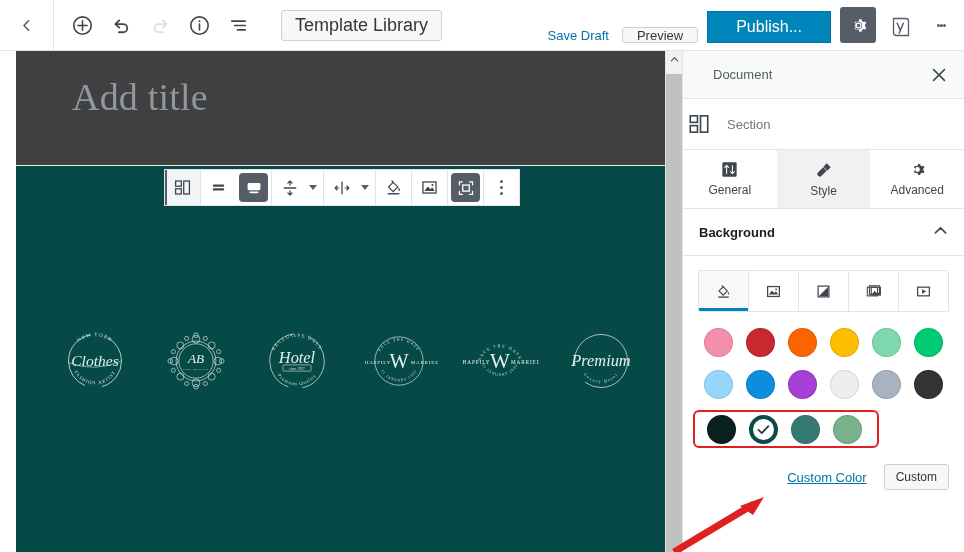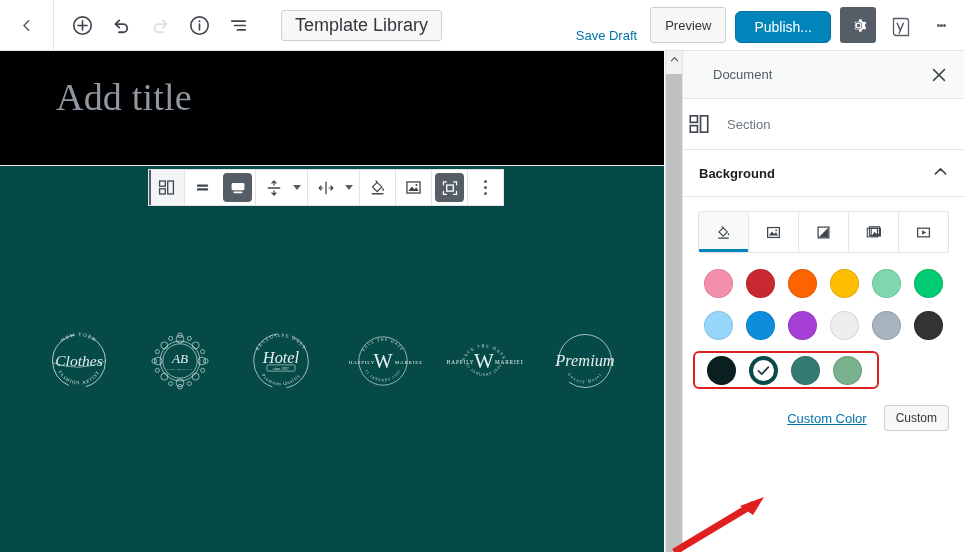--- a/index.html
+++ b/index.html
@@ -54,31 +54,31 @@
     margin-left: auto;
     display: flex; align-items: flex-end;
     padding-right: 8px; gap: 9px;
   }
   .savedraft {
     font-size: 13px; color: #0073aa;
     cursor: pointer; background: none; border: none;
     font-family: inherit; padding: 0 4px;
   }
   .prev-btn {
-    height: 36px; padding: 0 14px;
+    height: 16px; padding: 0 14px;
     display: flex; align-items: center;
     background: #f7f7f7; border: 1px solid #ccd0d4;
     border-radius: 3px; font-size: 13px; color: #32373c;
     cursor: pointer;
   }
   .pub-btn {
-    height: 32px; padding: 0 18px;
+    height: 32px; padding: 0 28px;
     display: flex; align-items: center;
     background: #0085ba; border: 1px solid #0073aa;
-    border-radius: 6px; font-size: 14px; color: #fff;
+    border-radius: 0; font-size: 16px; color: #fff;
     cursor: pointer;
   }
   .gear-btn {
     width: 36px; height: 36px;
     background: #555d66; border-radius: 3px;
     display: flex; align-items: center; justify-content: center;
     cursor: pointer;
   }
   .yoast-btn {
     width: 32px; height: 32px;
@@ -87,23 +87,23 @@
   }
   .kebab-btn {
     width: 30px; height: 36px;
     display: flex; align-items: center; justify-content: center;
     cursor: pointer;
   }
   .kdot { width: 3px; height: 3px; border-radius: 50%; background: #555d66; margin: 1.6px 0; }
 
   
   .canvas {
-    position: absolute; left: 0; top: 51px;
+    position: absolute; left: 16px; top: 51px;
     width: 664px; height: 501px;
-    background: #000000; overflow: hidden;
+    background: #404040; overflow: hidden;
   }
   .title-wrap { padding: 26px 0 0 56px; }
   .add-title {
     font-size: 38px; color: #8f98a1;
     font-family: "Liberation Serif", serif;
     letter-spacing: .2px; line-height: 1.1;
   }
   .canvas-rule {
     position: absolute; left: 0; top: 114px;
     width: 664px; height: 1px; background: #e8e8e8;
@@ -651,20 +651,43 @@
 
     <div class="sb-blockhdr">
       <svg width="24" height="24" viewBox="0 0 22 22">
         <rect x="3" y="3.5" width="6.6" height="6" fill="none" stroke="#40464d" stroke-width="1.5"></rect>
         <rect x="12.4" y="3.5" width="6.6" height="15" fill="none" stroke="#40464d" stroke-width="1.5"></rect>
         <rect x="3" y="12.5" width="6.6" height="6" fill="none" stroke="#40464d" stroke-width="1.5"></rect>
       </svg>
       <span class="sb-blockname">Section</span>
     </div>
 
+    <div class="sb-subtabs">
+      <div class="sb-subtab">
+        <svg width="17" height="17" viewBox="0 0 20 20">
+          <rect x="1.6" y="1.6" width="16.8" height="16.8" rx="1.4" fill="#40464d"></rect>
+          <path d="M6.6 14.6 V5.4 M4.4 7.6 L6.6 5.2 L8.8 7.6" fill="none" stroke="#fff" stroke-width="1.25" stroke-linecap="round" stroke-linejoin="round"></path>
+          <path d="M13.4 5.4 V14.6 M11.2 12.4 L13.4 14.8 L15.6 12.4" fill="none" stroke="#fff" stroke-width="1.25" stroke-linecap="round" stroke-linejoin="round"></path>
+        </svg>
+        <span>General</span>
+      </div>
+      <div class="sb-subtab active">
+        <svg width="18" height="18" viewBox="0 0 20 20">
+          <path d="M13.1 2.6 L17.4 6.9 L13.6 10.7 L9.3 6.4 Z" fill="#40464d"></path>
+          <path d="M9.0 7.0 L12.9 10.9 L6.2 17.6 L3.5 16.6 L2.4 13.9 Z" fill="#40464d"></path>
+        </svg>
+        <span>Style</span>
+      </div>
+      <div class="sb-subtab">
+        <svg width="17" height="17" viewBox="0 0 24 24">
+          <path fill="#40464d" d="M20.3 13.3l-.1-2.6 1.6-1.4-1.4-2.5-2 .7-2.2-1.3-.4-2.1h-2.9l-.4 2.1-2.2 1.3-2-.7-1.4 2.5 1.6 1.4-.1 2.6-1.5 1.4 1.4 2.5 2-.7 2.2 1.3.4 2.1h2.9l.4-2.1 2.2-1.3 2 .7 1.4-2.5zM12 15.4A3.4 3.4 0 1 1 12 8.6a3.4 3.4 0 0 1 0 6.8z"></path>
+        </svg>
+        <span>Advanced</span>
+      </div>
+    </div>
 
     <div class="panel-hdr">
       <span class="panel-title">Background</span>
       <span class="panel-chev">
         <svg width="15" height="15" viewBox="0 0 14 14">
           <path d="M2.2 9.2 L7 4.6 L11.8 9.2" fill="none" stroke="#40464d" stroke-width="1.5" stroke-linecap="round" stroke-linejoin="round"></path>
         </svg>
       </span>
     </div>
 

